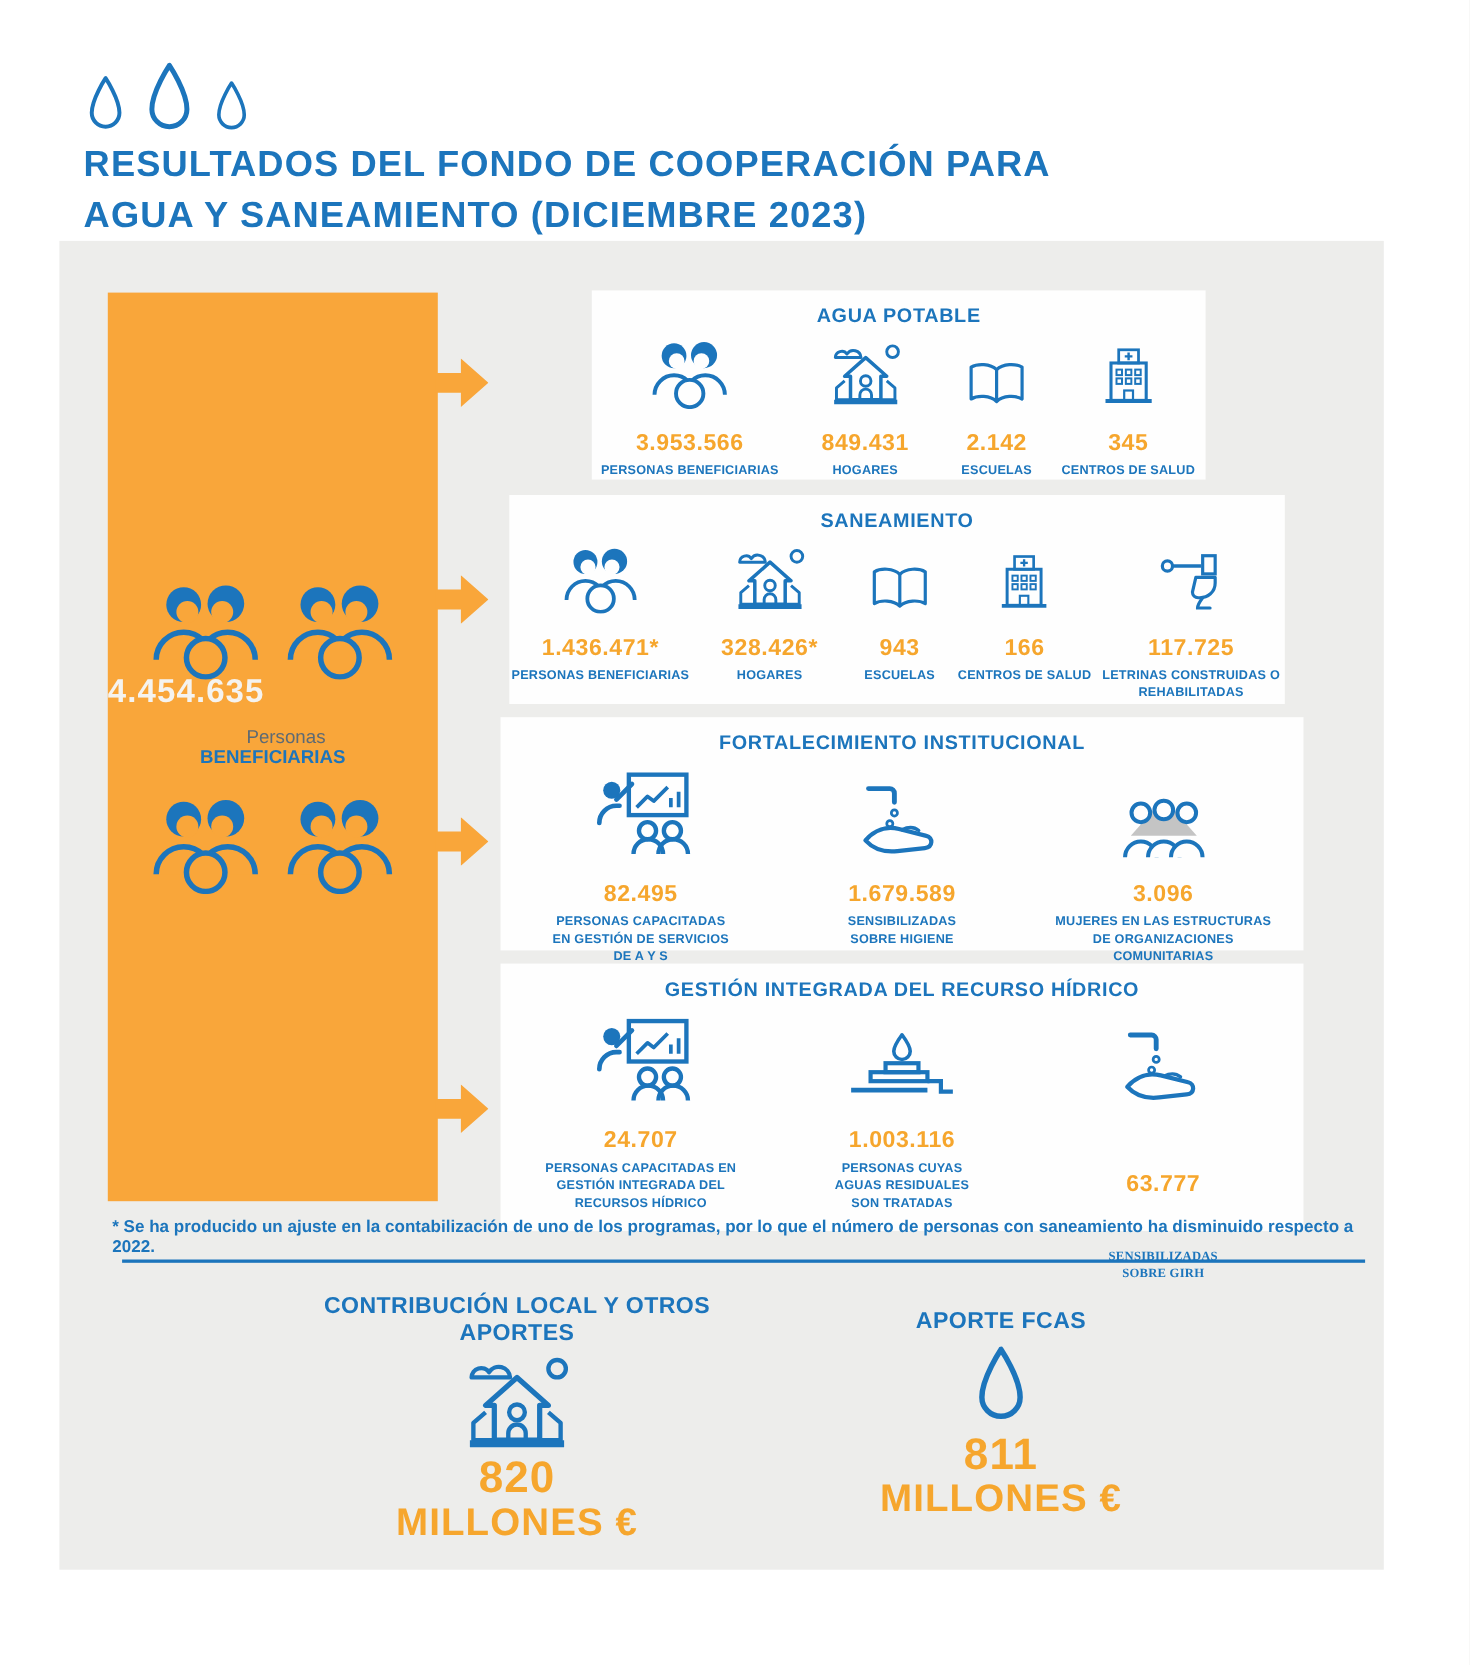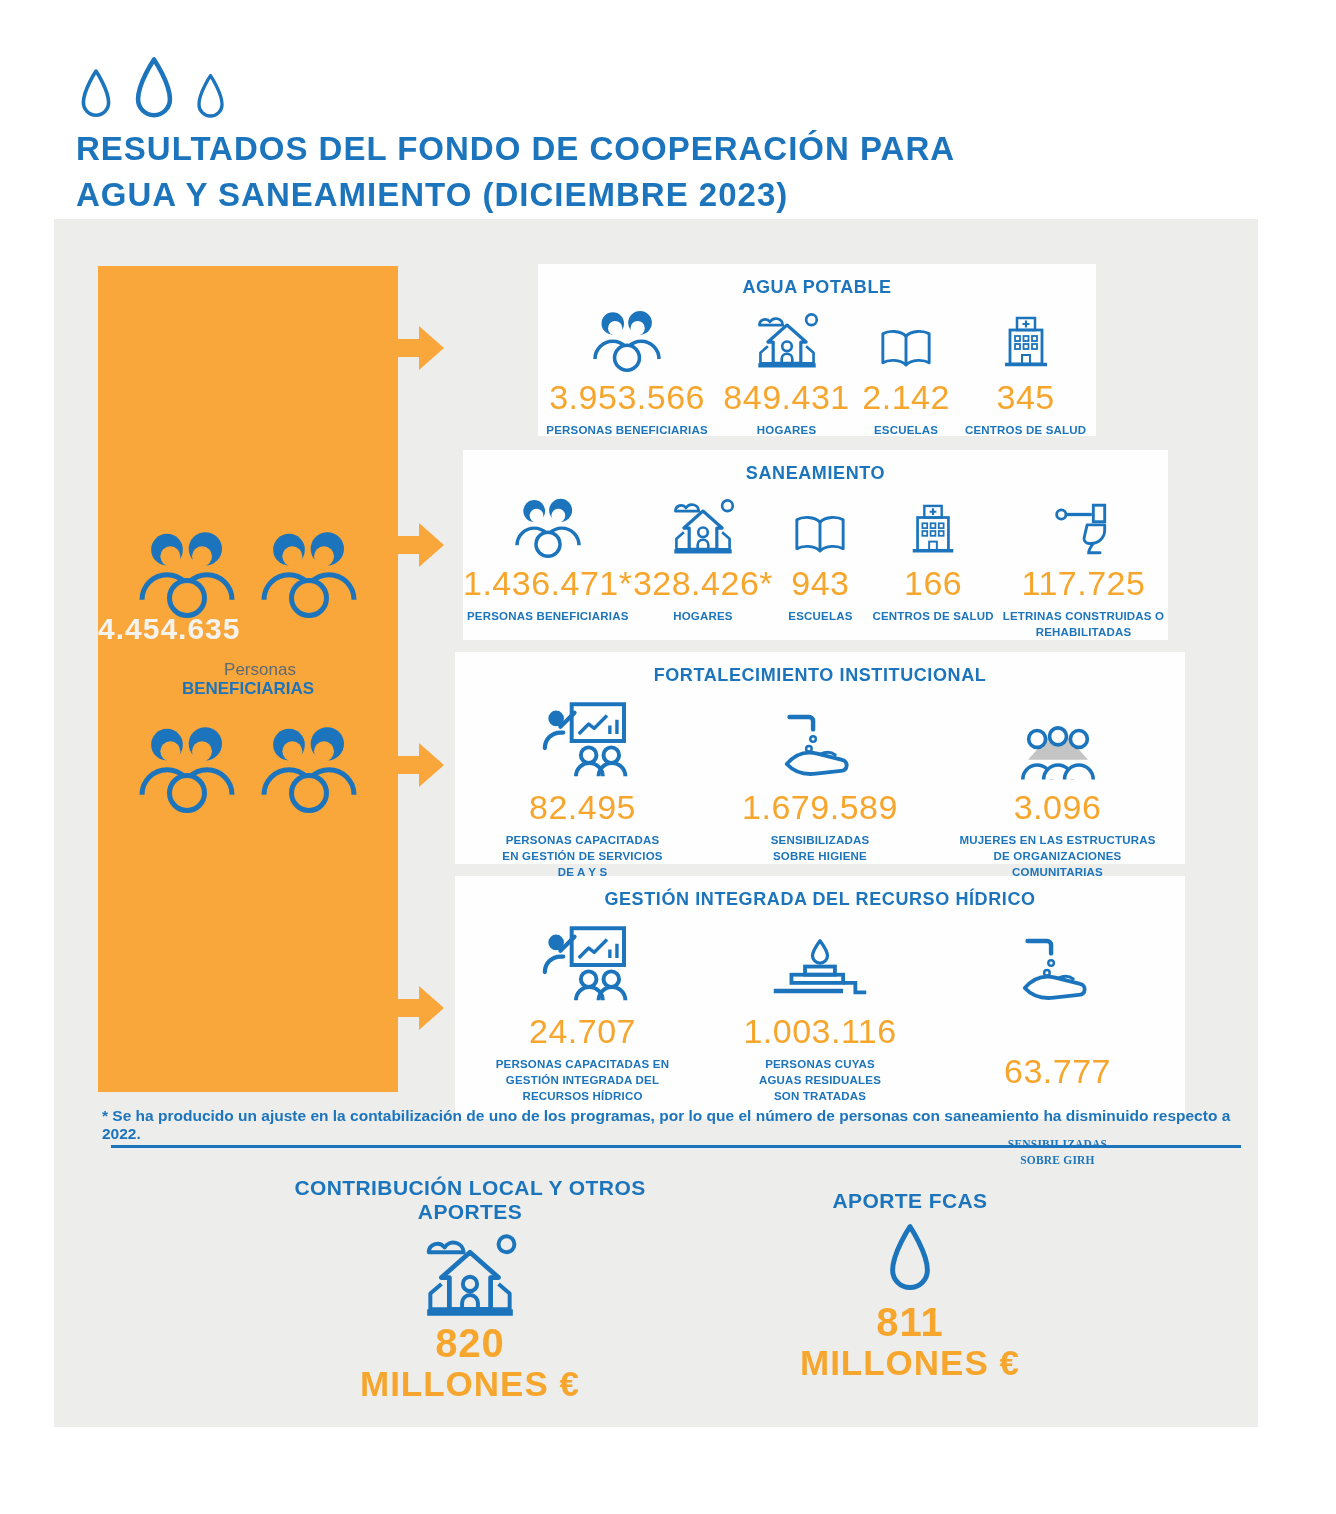--- a/index.html
+++ b/index.html
@@ -32,21 +32,21 @@
   .benef-l2{position:absolute;left:0;width:100%;text-align:center;top:413px;font-size:17px;font-weight:bold;color:var(--blue);}
   
   .flow-arrow{position:absolute;left:396px;width:48px;height:44px;fill:var(--orange);}
   
   .card{position:absolute;background:#FEFEFE;color:var(--blue);--icbg:#FEFEFE;}
   .card-title{text-align:center;margin-top:13px;font-size:18px;font-weight:bold;letter-spacing:.6px;color:var(--blue);}
   .items{display:flex;justify-content:center;margin-top:8px;}
   .item{display:flex;flex-direction:column;align-items:center;}
   .item-icon{display:flex;align-items:flex-end;justify-content:center;color:var(--blue);}
   .h66{height:66px;} .h92{height:88px;}
-  .item-value{margin-top:6px;font-size:34px;font-weight:normal;color:var(--orange-text);letter-spacing:.5px;}
+  .item-value{margin-top:19px;font-size:21px;font-weight:bold;color:var(--orange-text);letter-spacing:.5px;}
   .item-label{margin-top:5px;font-size:11.5px;font-weight:bold;color:var(--blue);text-align:center;line-height:1.4;letter-spacing:.2px;}
   
   .footnote{left:102px;top:1107px;width:1160px;font-size:15.5px;font-weight:bold;color:var(--blue);}
   .divider{left:111px;top:1145px;width:1130px;height:3px;background:var(--blue);}
   
   .contrib{position:absolute;text-align:center;color:var(--blue);--icbg:var(--panel);}
   .contrib-title{font-size:21px;font-weight:bold;letter-spacing:.4px;color:var(--blue);}
   .contrib-icon{margin-top:6px;color:var(--blue);}
   .contrib-value{font-size:40px;font-weight:bold;color:var(--orange-text);letter-spacing:1px;line-height:1.05;}
   .contrib-unit{font-size:35px;font-weight:bold;color:var(--orange-text);letter-spacing:1px;line-height:1.15;}

